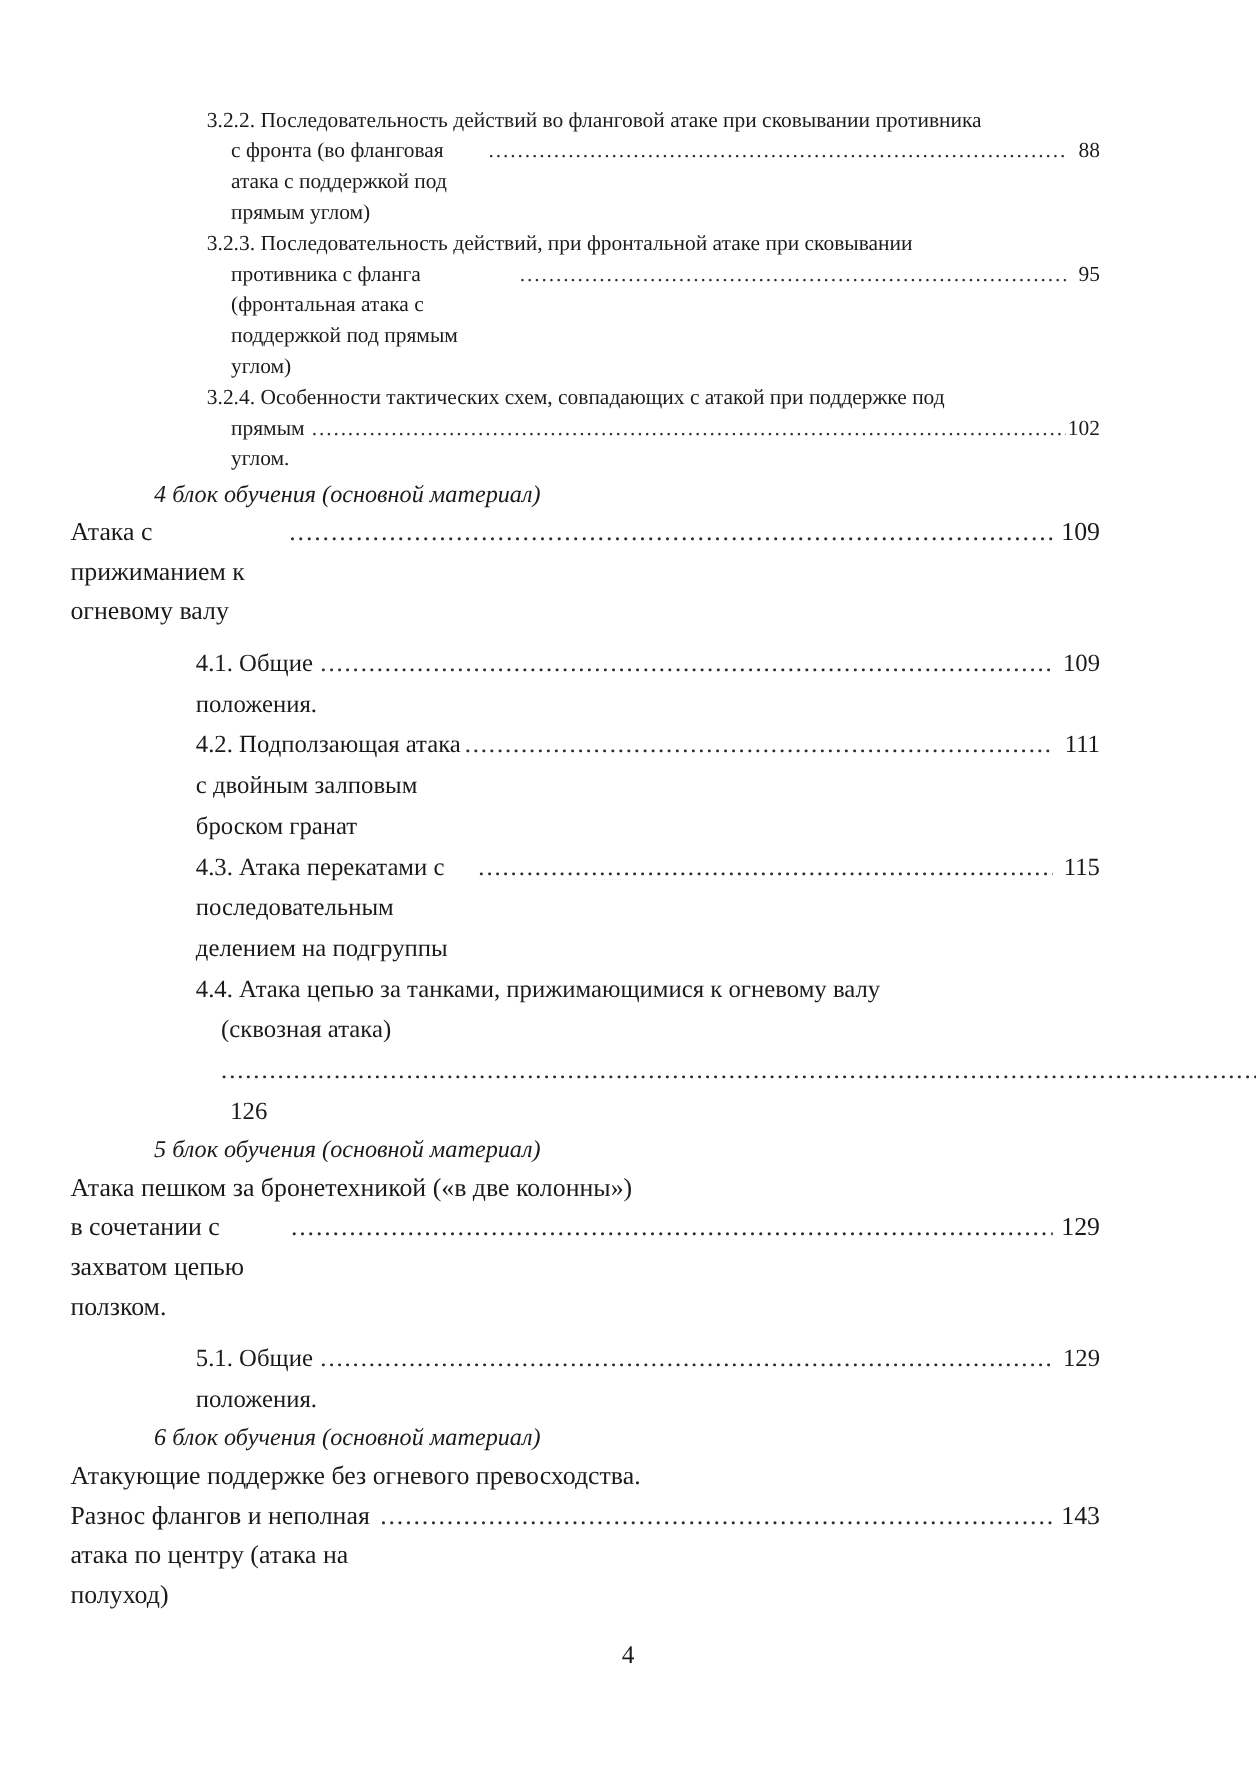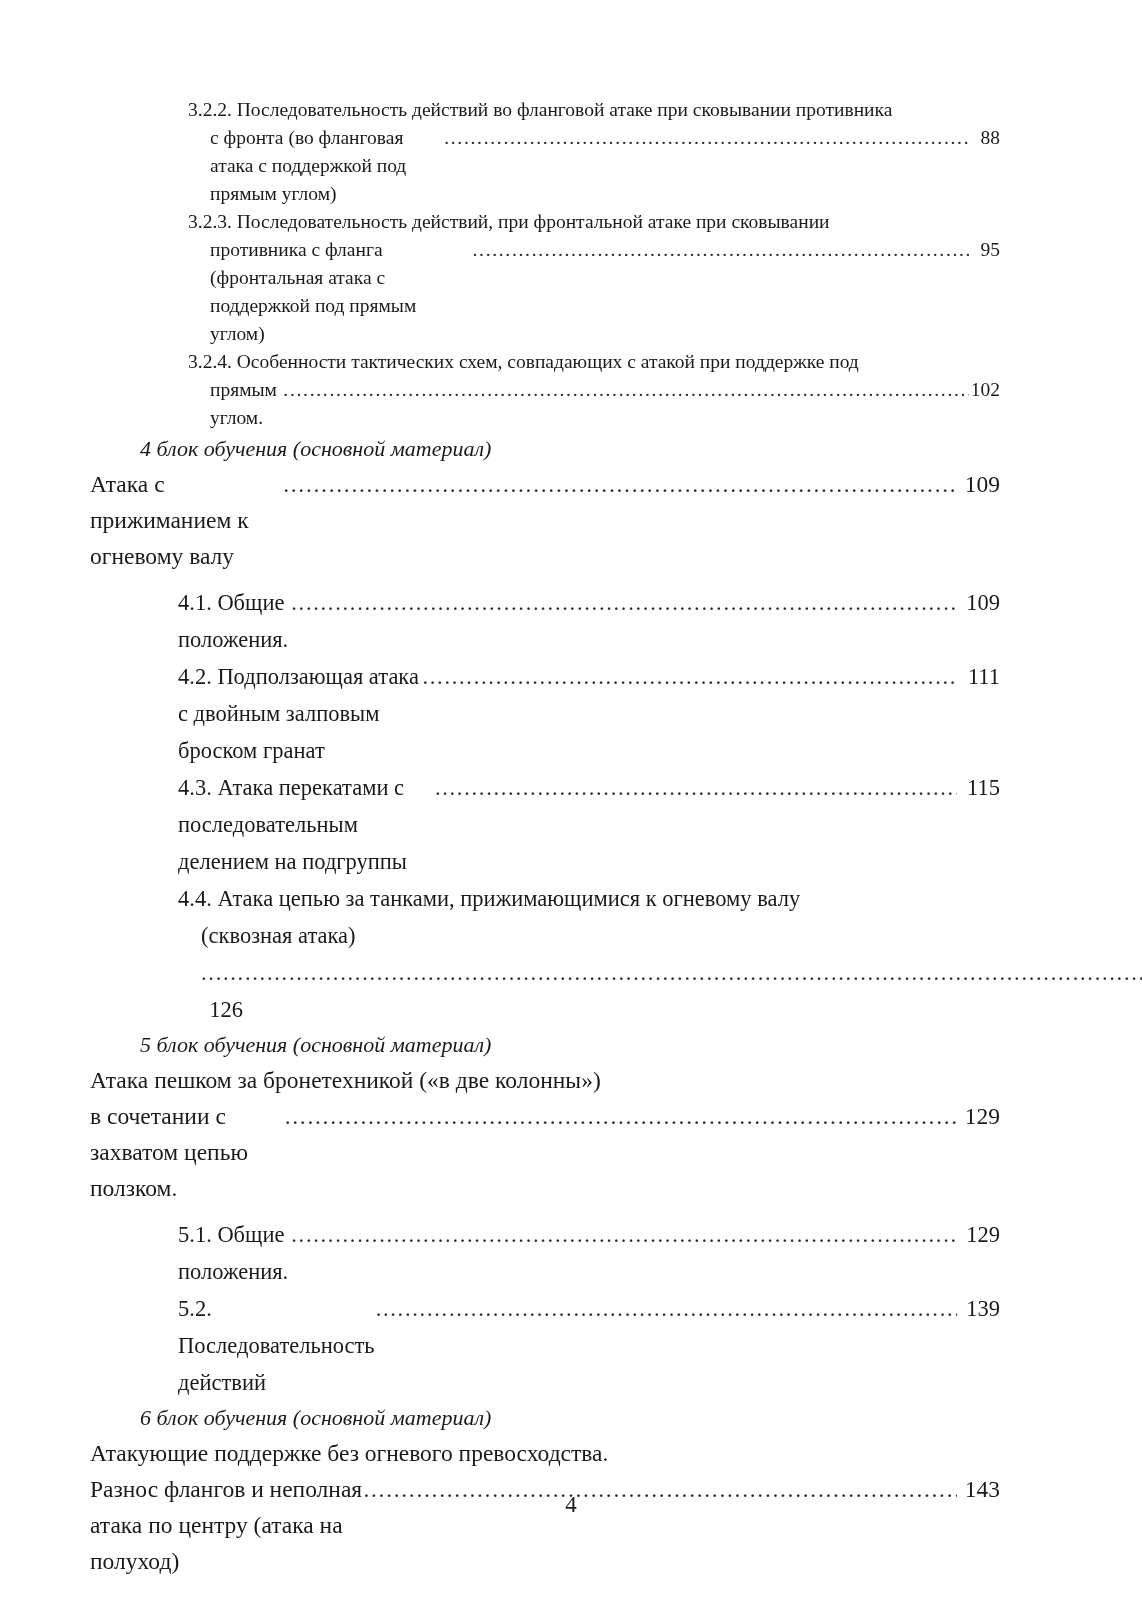--- a/index.html
+++ b/index.html
@@ -77,21 +77,21 @@
     font-size: 22px;
     line-height: 34px;
     padding-left: 140px;
   }
 
   
   .lvl-main {
     font-size: 23.5px;
     line-height: 36px;
   }
-  .lvl-main .row { padding-left: 90px; }
+  .lvl-main .row { padding-left: 64px; }
   .lvl-main .pg { min-width: 42px; }
 
   
   .lvl-two {
     font-size: 22.5px;
     line-height: 37px;
   }
   .lvl-two .row { padding-left: 178px; }
   .lvl-two .row.cont { padding-left: 200px; flex-direction: column; }
   .lvl-two .pg { min-width: 42px; }
@@ -191,25 +191,20 @@
         <span class="pg">129</span>
       </div>
     </div>
     <div class="gap-sm"></div>
     <div class="lvl-two">
       <div class="row">
         <span class="txt">5.1. Общие положения.</span>
         <span class="leader"></span>
         <span class="pg">129</span>
       </div>
-      <div class="row">
-        <span class="txt">5.2. Последовательность действий</span>
-        <span class="leader"></span>
-        <span class="pg">139</span>
-      </div>
     </div>
 
     <div class="blockhead">6 блок обучения (основной материал)</div>
     <div class="lvl-main">
       <div class="row nodots">
         <span class="txt">Атакующие поддержке без огневого превосходства.</span>
       </div>
       <div class="row">
         <span class="txt">Разнос флангов и неполная атака по центру (атака на полуход)</span>
         <span class="leader"></span>

